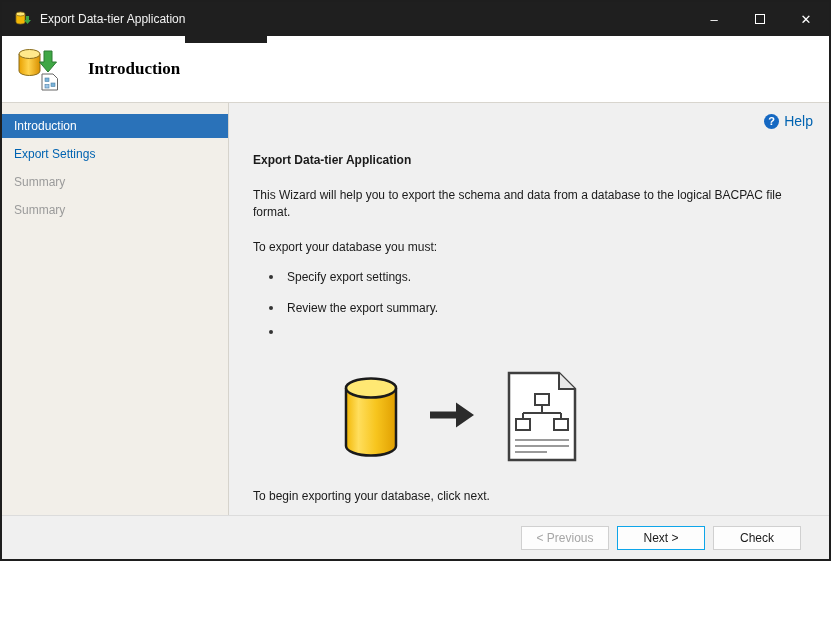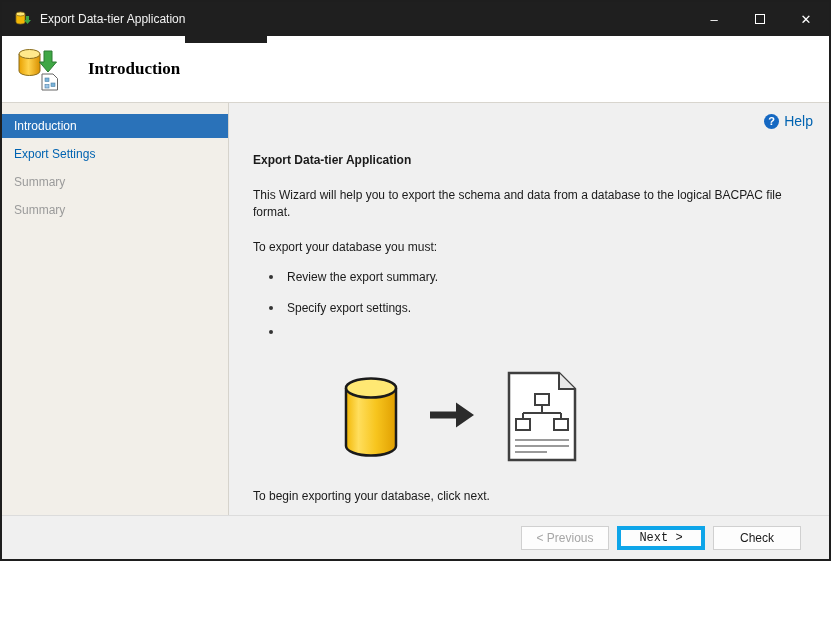--- a/index.html
+++ b/index.html
@@ -94,21 +94,21 @@
   
   .footer {
     height: 44px; flex-shrink: 0; background: #f0f0f0; border-top: 1px solid #dcdcdc;
     display: flex; align-items: center; justify-content: flex-end; gap: 8px; padding-right: 28px;
   }
   .btn {
     min-width: 88px; height: 24px; background: #fdfdfd; border: 1px solid #d0d0d0;
     font-size: 12px; font-family: "Liberation Sans", sans-serif; color: #1a1a1a; cursor: pointer;
   }
   .btn.disabled { color: #a6a6a6; }
-  .btn.default { border: 4px solid #0ea5e9; font-family: Liberation Mono, monospace; }
+  .btn.default { border: 1px solid #0ea5e9; }
 </style>
 </head>
 <body>
 
 <div class="window">
 
   <div class="titlebar">
     <span class="title-icon">
       <svg width="18" height="18" viewBox="0 0 18 18">
         <path d="M2 4 v8 a4.5 2 0 0 0 9 0 V4" fill="#f2b705" stroke="#8a6d1c" stroke-width="0.8"></path>
@@ -169,25 +169,25 @@
 
       <h2 class="content-heading">Export Data-tier Application</h2>
 
       <p class="content-intro">This Wizard will help you to export the schema and data from a database to the logical BACPAC file format.</p>
 
       <p class="content-req">To export your database you must:</p>
 
       <div class="bullet-list">
         <div class="bullet-row">
           <span class="bullet-dot"></span>
-          <span>Review the export summary.</span>
+          <span>Specify export settings.</span>
         </div>
         <div class="bullet-row">
           <span class="bullet-dot"></span>
-          <span>Specify export settings.</span>
+          <span>Review the export summary.</span>
         </div>
         <div class="bullet-row">
           <span class="bullet-dot"></span>
         </div>
       </div>
 
       <div class="illustration">
         <span class="illus-cylinder">
           <svg width="56" height="82" viewBox="0 0 56 82">
             <defs>

